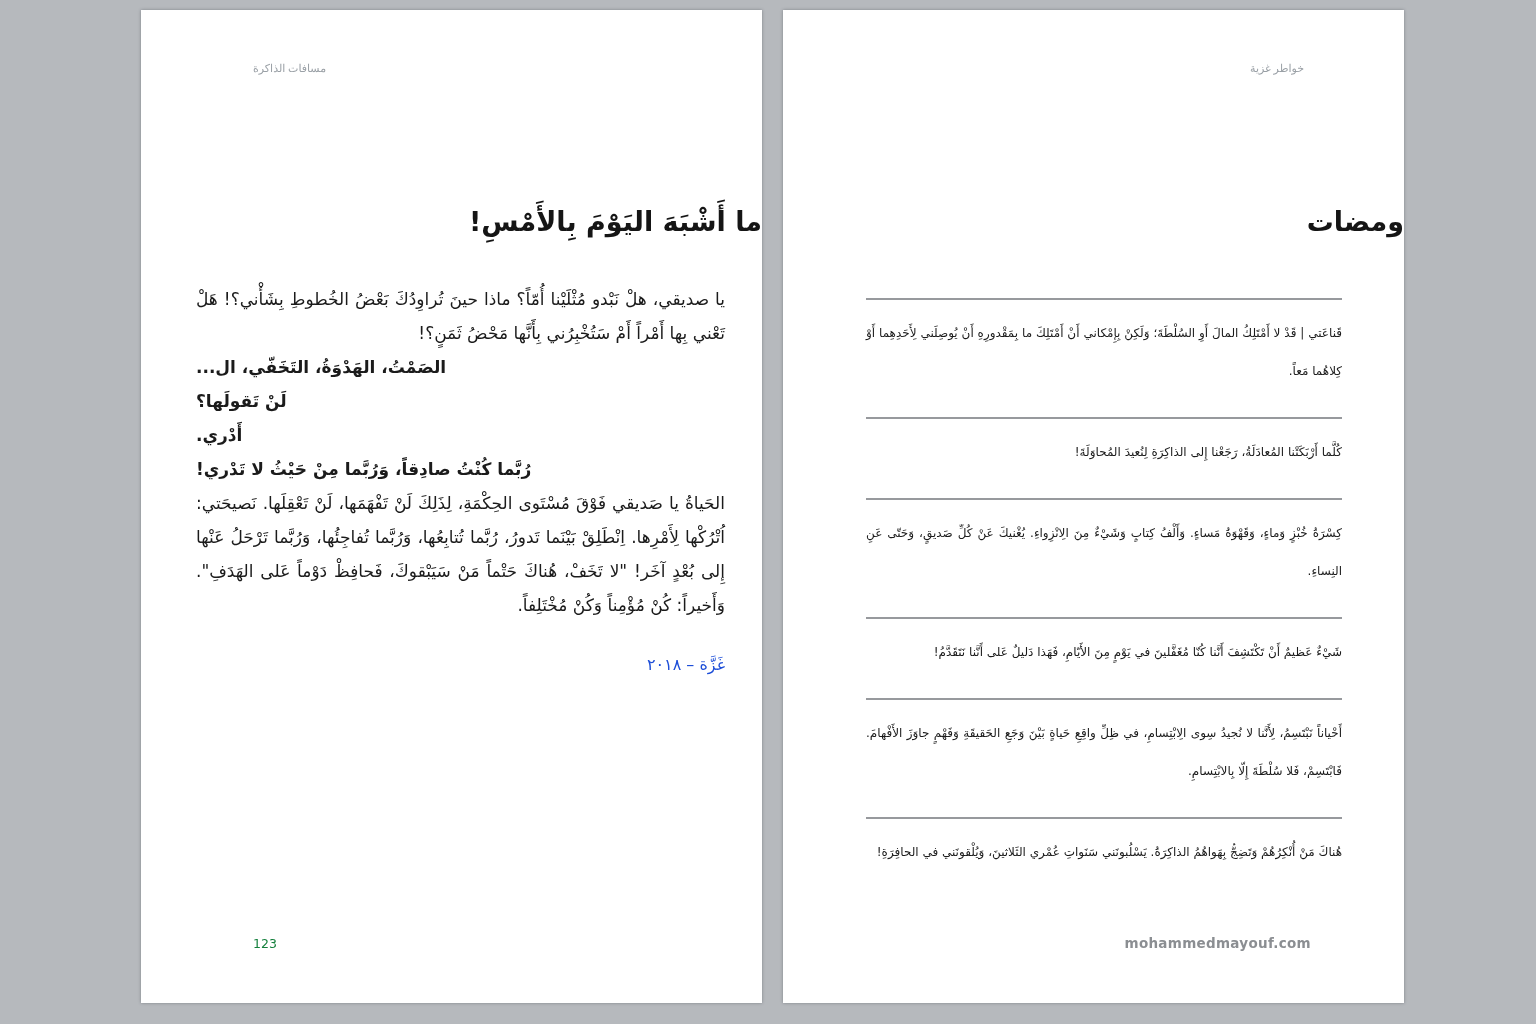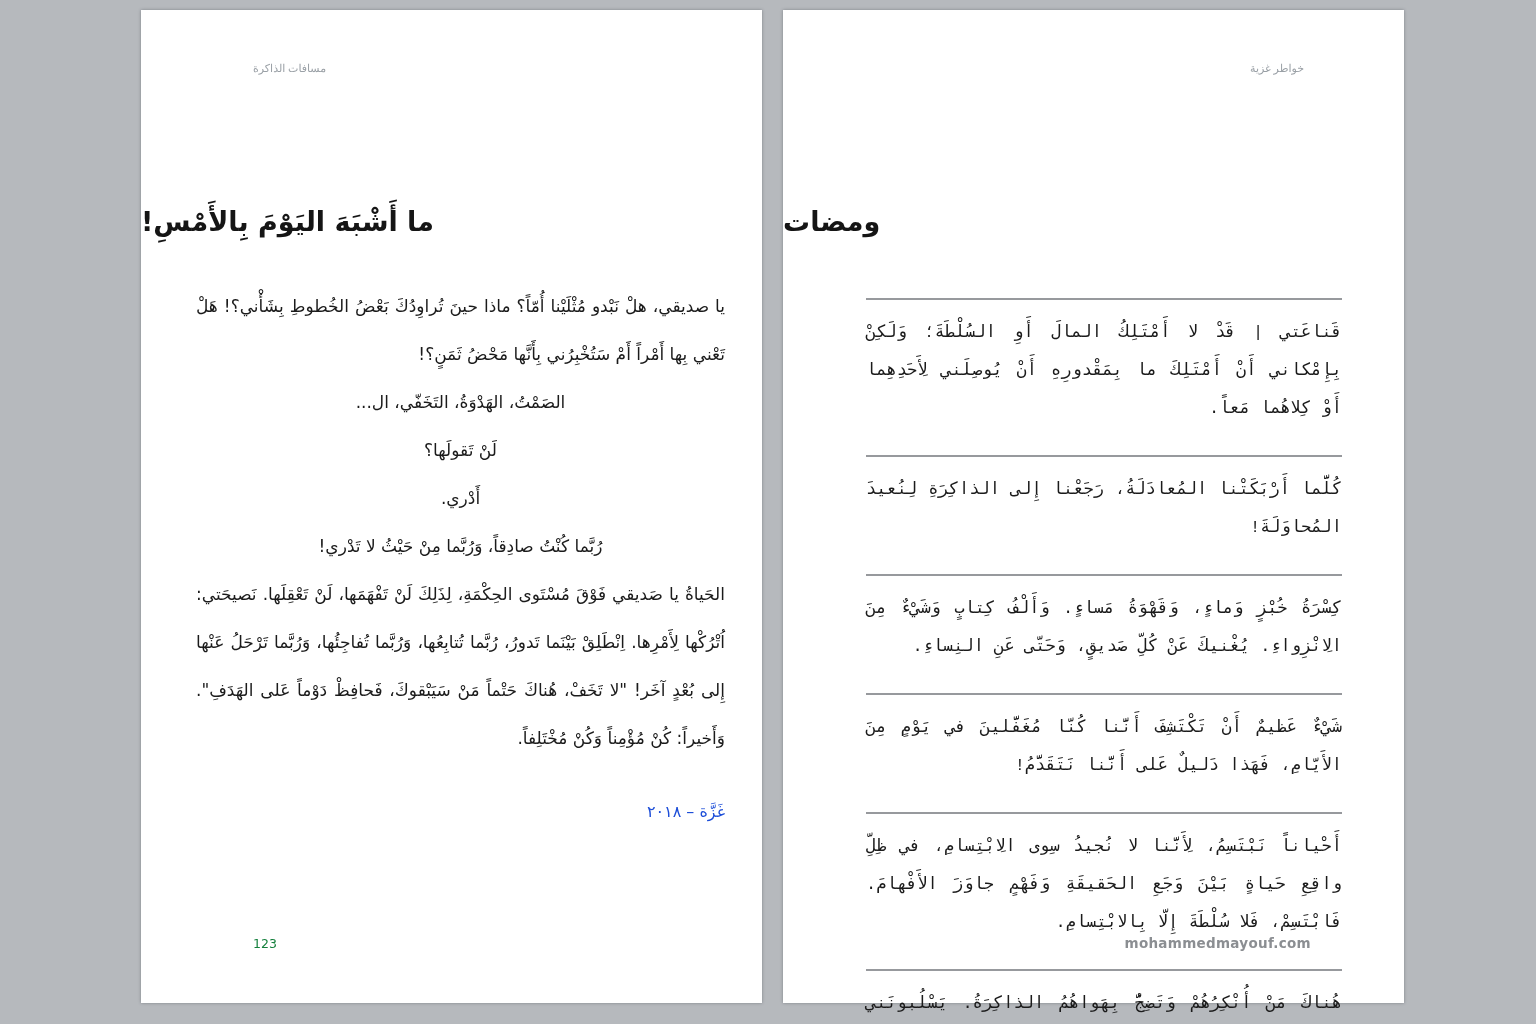--- a/index.html
+++ b/index.html
@@ -23,32 +23,32 @@
     position:absolute;top:52px;
     font-size:11px;color:#9aa0a6;
     letter-spacing:.2px;
     font-family:Liberation Serif, serif;
   }
   .running-header.outer-left{left:112px;direction:rtl;}
   .running-header.outer-right{right:100px;direction:rtl;}
 
   .chapter-title{
     position:absolute;top:178px;left:0;right:0;
-    text-align:left;
+    text-align:right;
     font-size:27px;font-weight:bold;color:#151515;
     direction:rtl;
   }
 
   .body-text{
     position:absolute;top:272px;right:37px;left:55px;
     direction:rtl;text-align:justify;
-    font-size:17px;line-height:48px;color:#1b1b1b;
+    font-size:17px;line-height:34px;color:#1b1b1b;
   }
   .body-text p{margin:0;}
-  .body-text p.short{text-align:center;}
+  .body-text p.short{text-align:left;font-weight:bold;}
   .signature{
     margin-top:26px;
     text-align:right;
     font-size:16px;color:#1d4ed8;
   }
 
   .page-number{
     position:absolute;bottom:52px;left:112px;
     font-size:12.5px;color:#15803d;
     direction:ltr;
@@ -57,21 +57,21 @@
   .sections{
     position:absolute;top:288px;left:83px;right:62px;
     direction:rtl;
   }
   .section .rule{
     height:2px;background:#97999d;border:none;margin:0;
   }
   .section p{
     margin:14px 0 27px 0;
     text-align:justify;
-    font-size:17px;line-height:38px;color:#1b1b1b;font-family:Liberation Mono, monospace;
+    font-size:12px;line-height:38px;color:#1b1b1b;
   }
   .site-footer{
     position:absolute;bottom:52px;right:93px;
     font-size:13.5px;font-weight:bold;color:#8b8e92;
     direction:ltr;letter-spacing:.3px;
   }
 </style>
 </head>
 <body>
 

